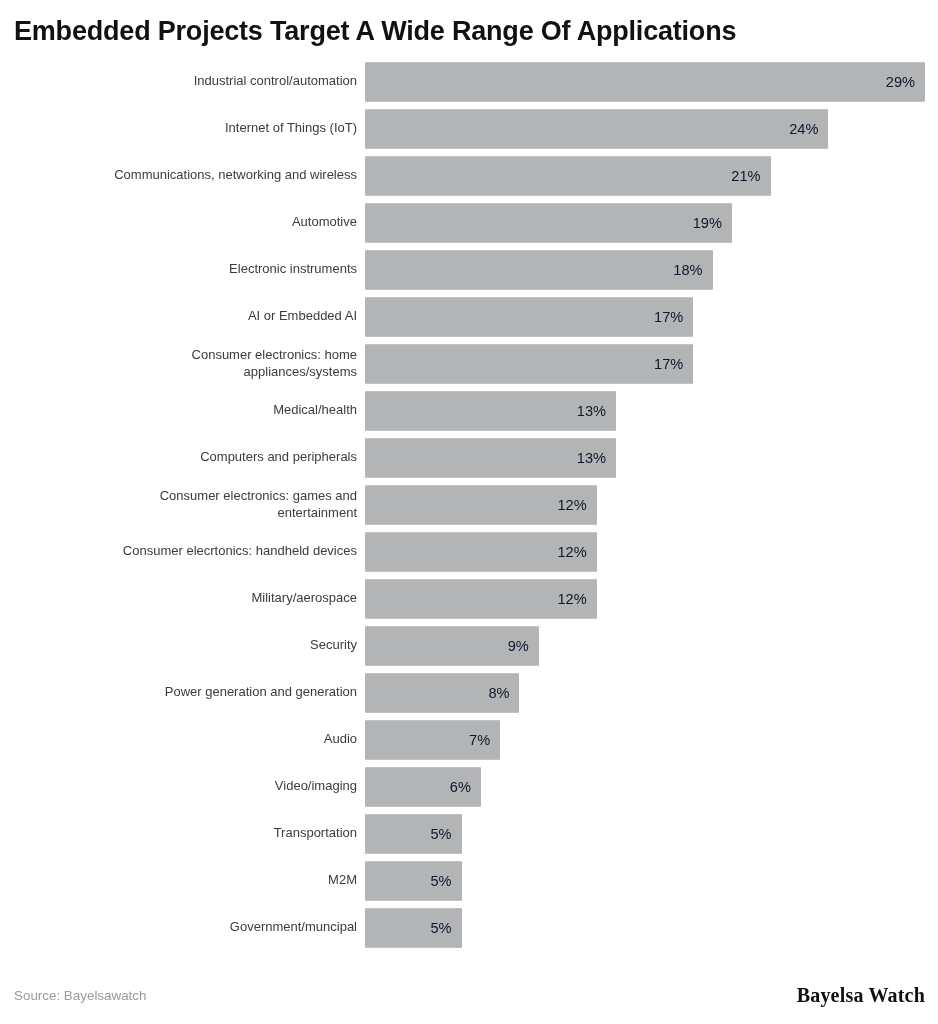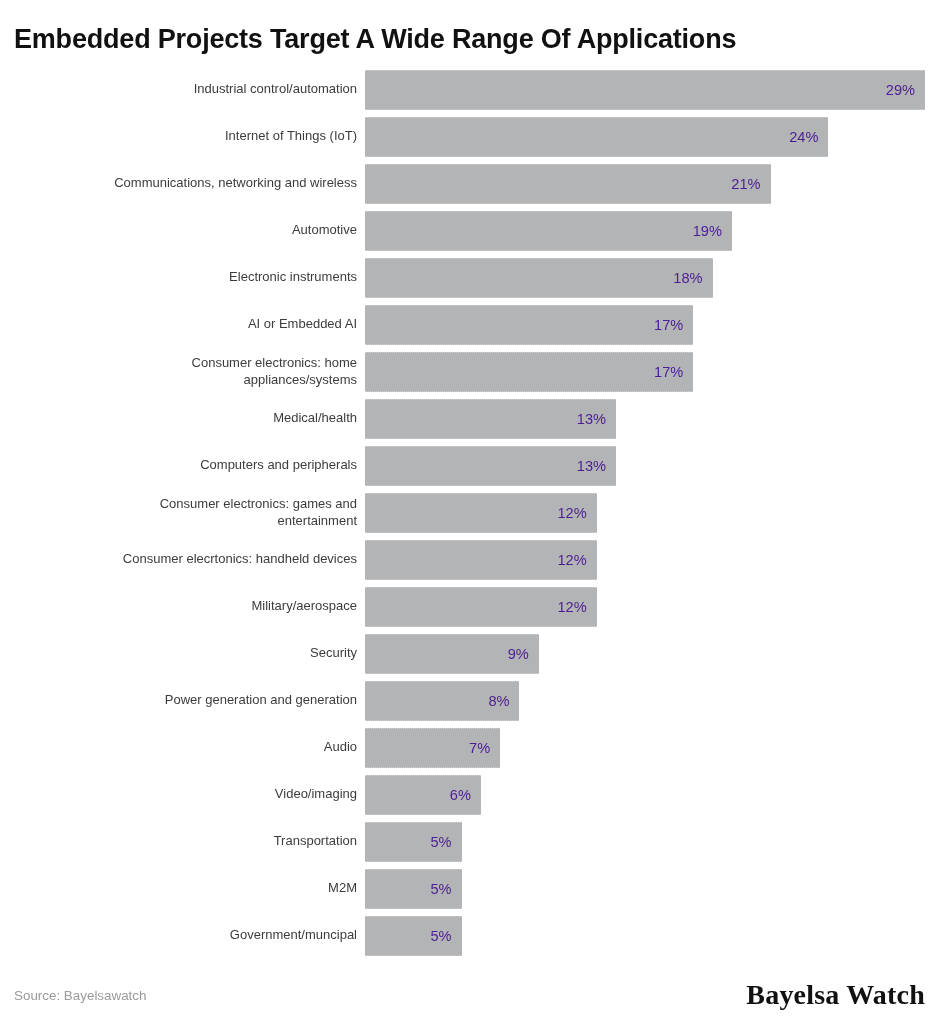--- a/index.html
+++ b/index.html
@@ -21,21 +21,20 @@
     box-sizing: border-box;
     padding: 0;
     display: flex;
     flex-direction: column;
     background: #ffffff;
   }
 
   
   .title-wrap {
     padding: 16px 14px 0 14px;
-    margin-top: 8px;
   }
   .chart-title {
     font-family: "Liberation Sans", sans-serif;
     font-size: 27px;
     font-weight: bold;
     color: #111111;
     letter-spacing: -0.2px;
     line-height: 1.15;
     margin: 0;
     white-space: nowrap;
@@ -83,21 +82,21 @@
     display: flex;
     align-items: center;
     justify-content: flex-end;
     border-top: 1px dotted #cfd0d1;
     border-bottom: 1px dotted #cfd0d1;
   }
 
   .bar-value {
     font-family: "Liberation Sans", sans-serif;
     font-size: 14.6px;
-    color: #4c1d95;
+    color: #0f172a;
     padding-right: 10px;
     white-space: nowrap;
   }
 
   
   .footer {
     height: 58px;
     min-height: 58px;
     padding: 0 13px 0 14px;
     box-sizing: border-box;
@@ -106,21 +105,21 @@
     justify-content: space-between;
   }
   .source-note {
     font-family: "Liberation Sans", sans-serif;
     font-size: 13.4px;
     color: #9a9a9a;
     text-align: center;
   }
   .brand-mark {
     font-family: "Liberation Serif", serif;
-    font-size: 28px;
+    font-size: 20px;
     font-weight: bold;
     color: #111111;
     letter-spacing: 0.2px;
   }
 </style>
 </head>
 <body>
 
 <div class="chart-card">
 

